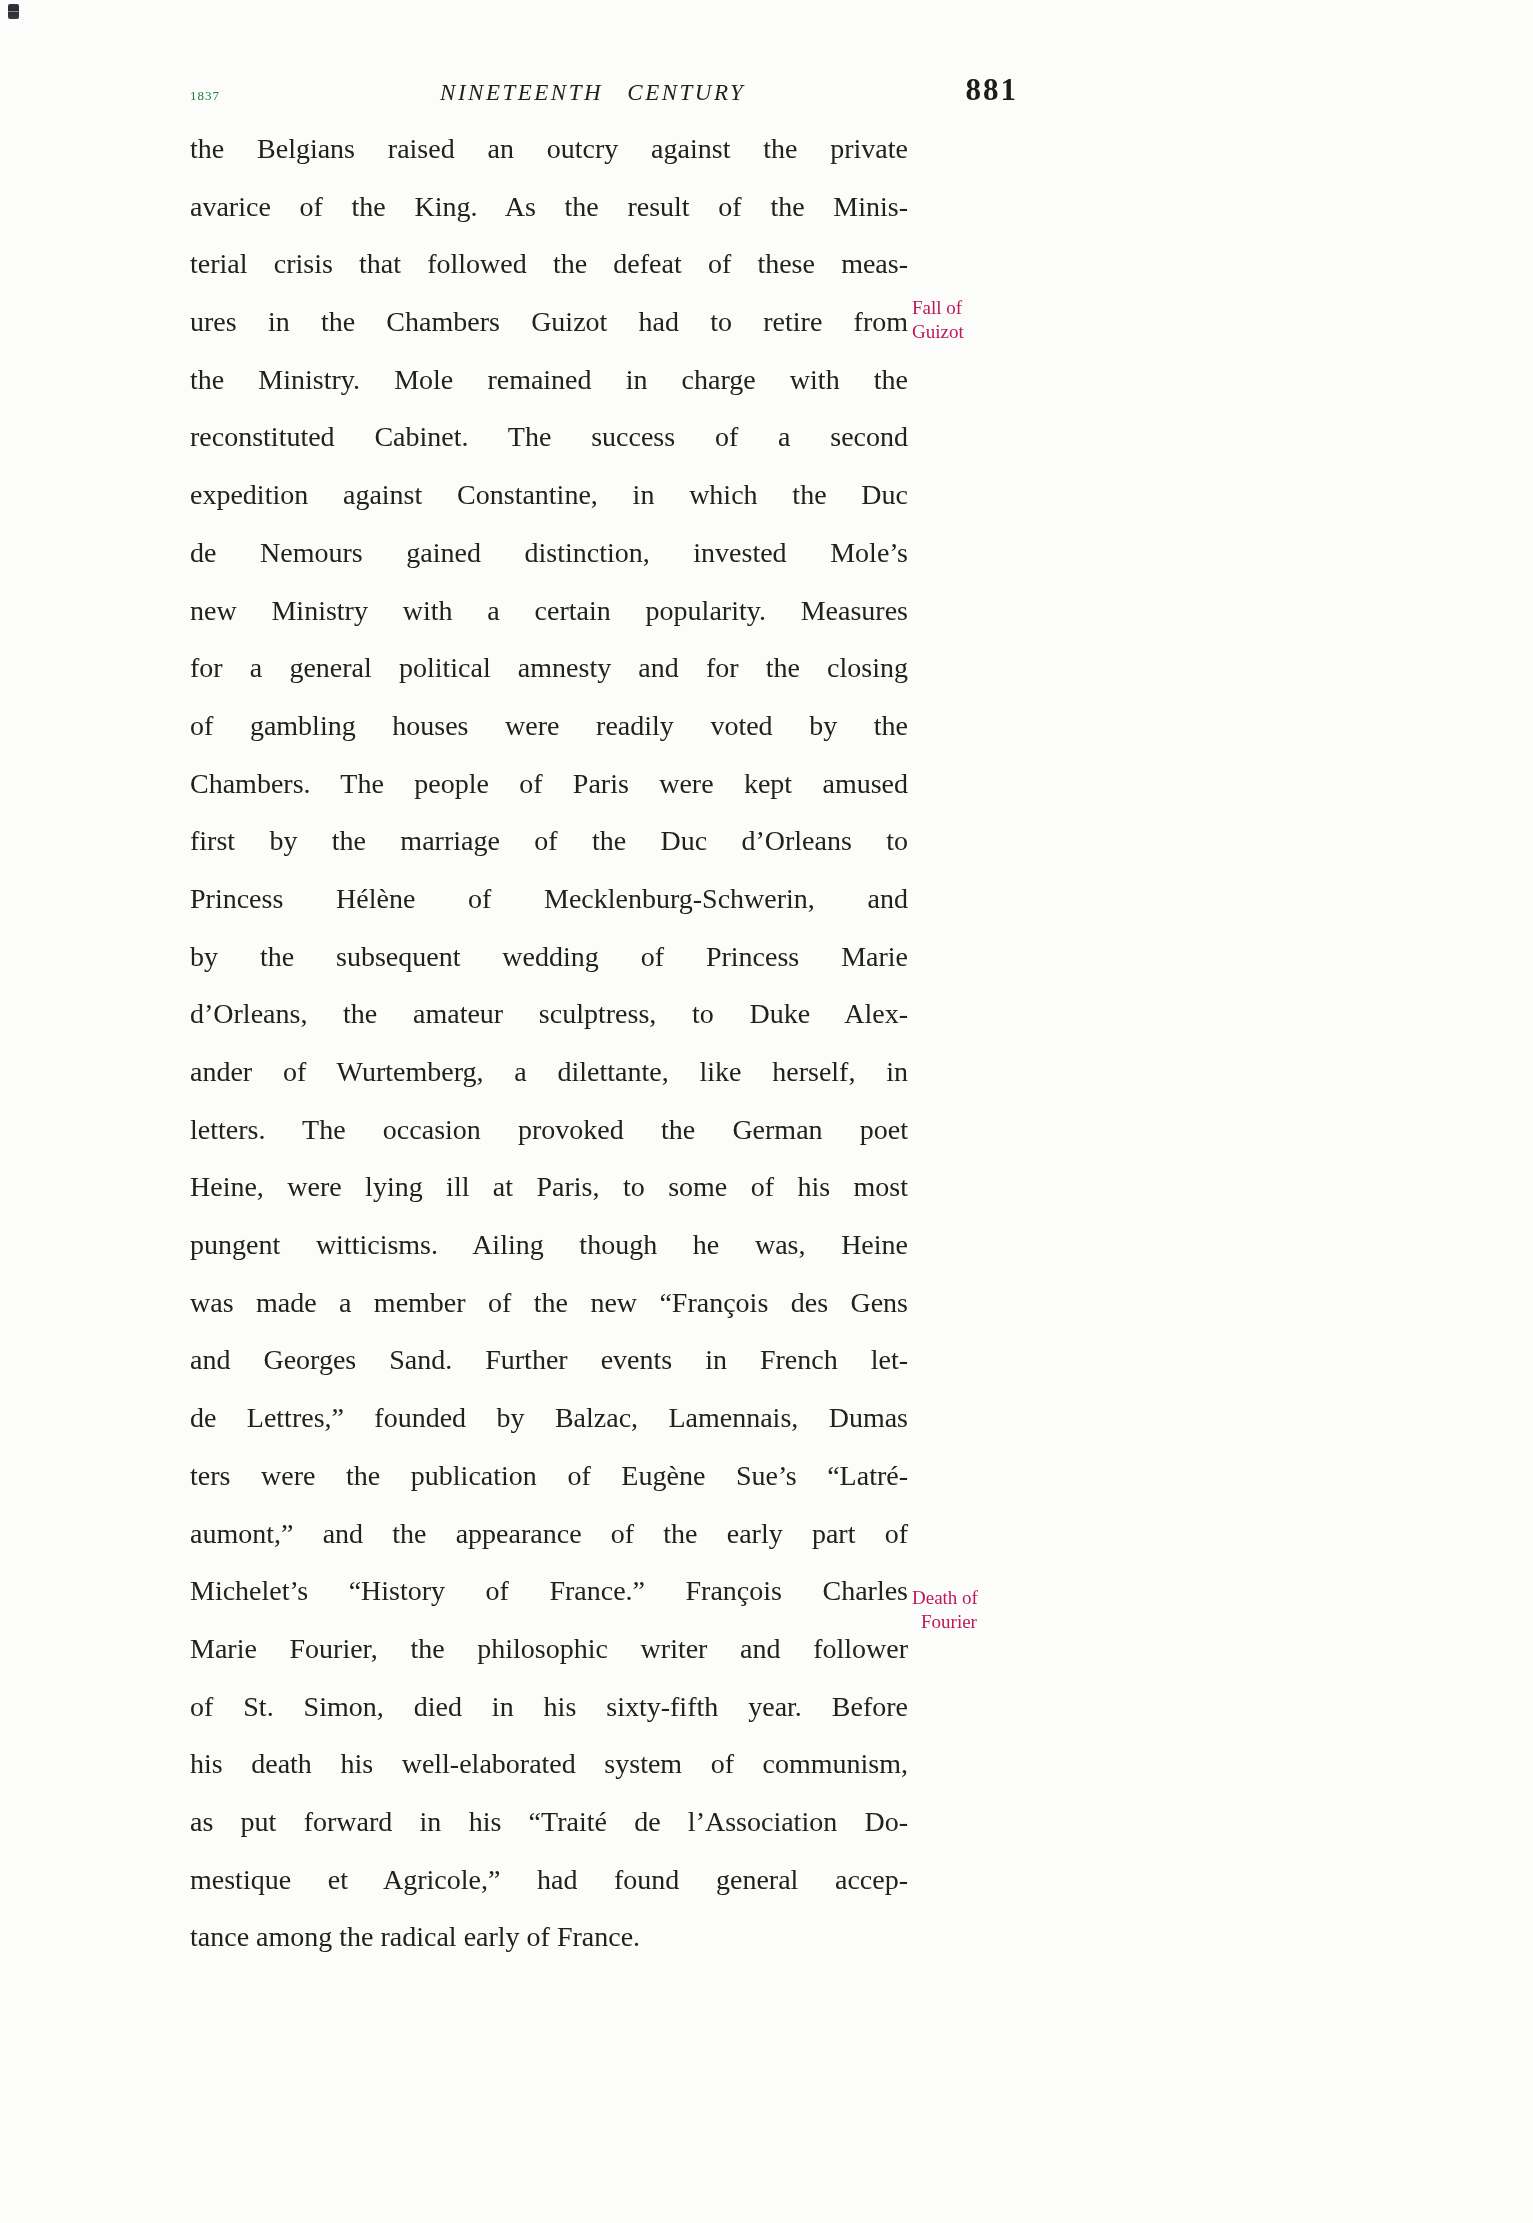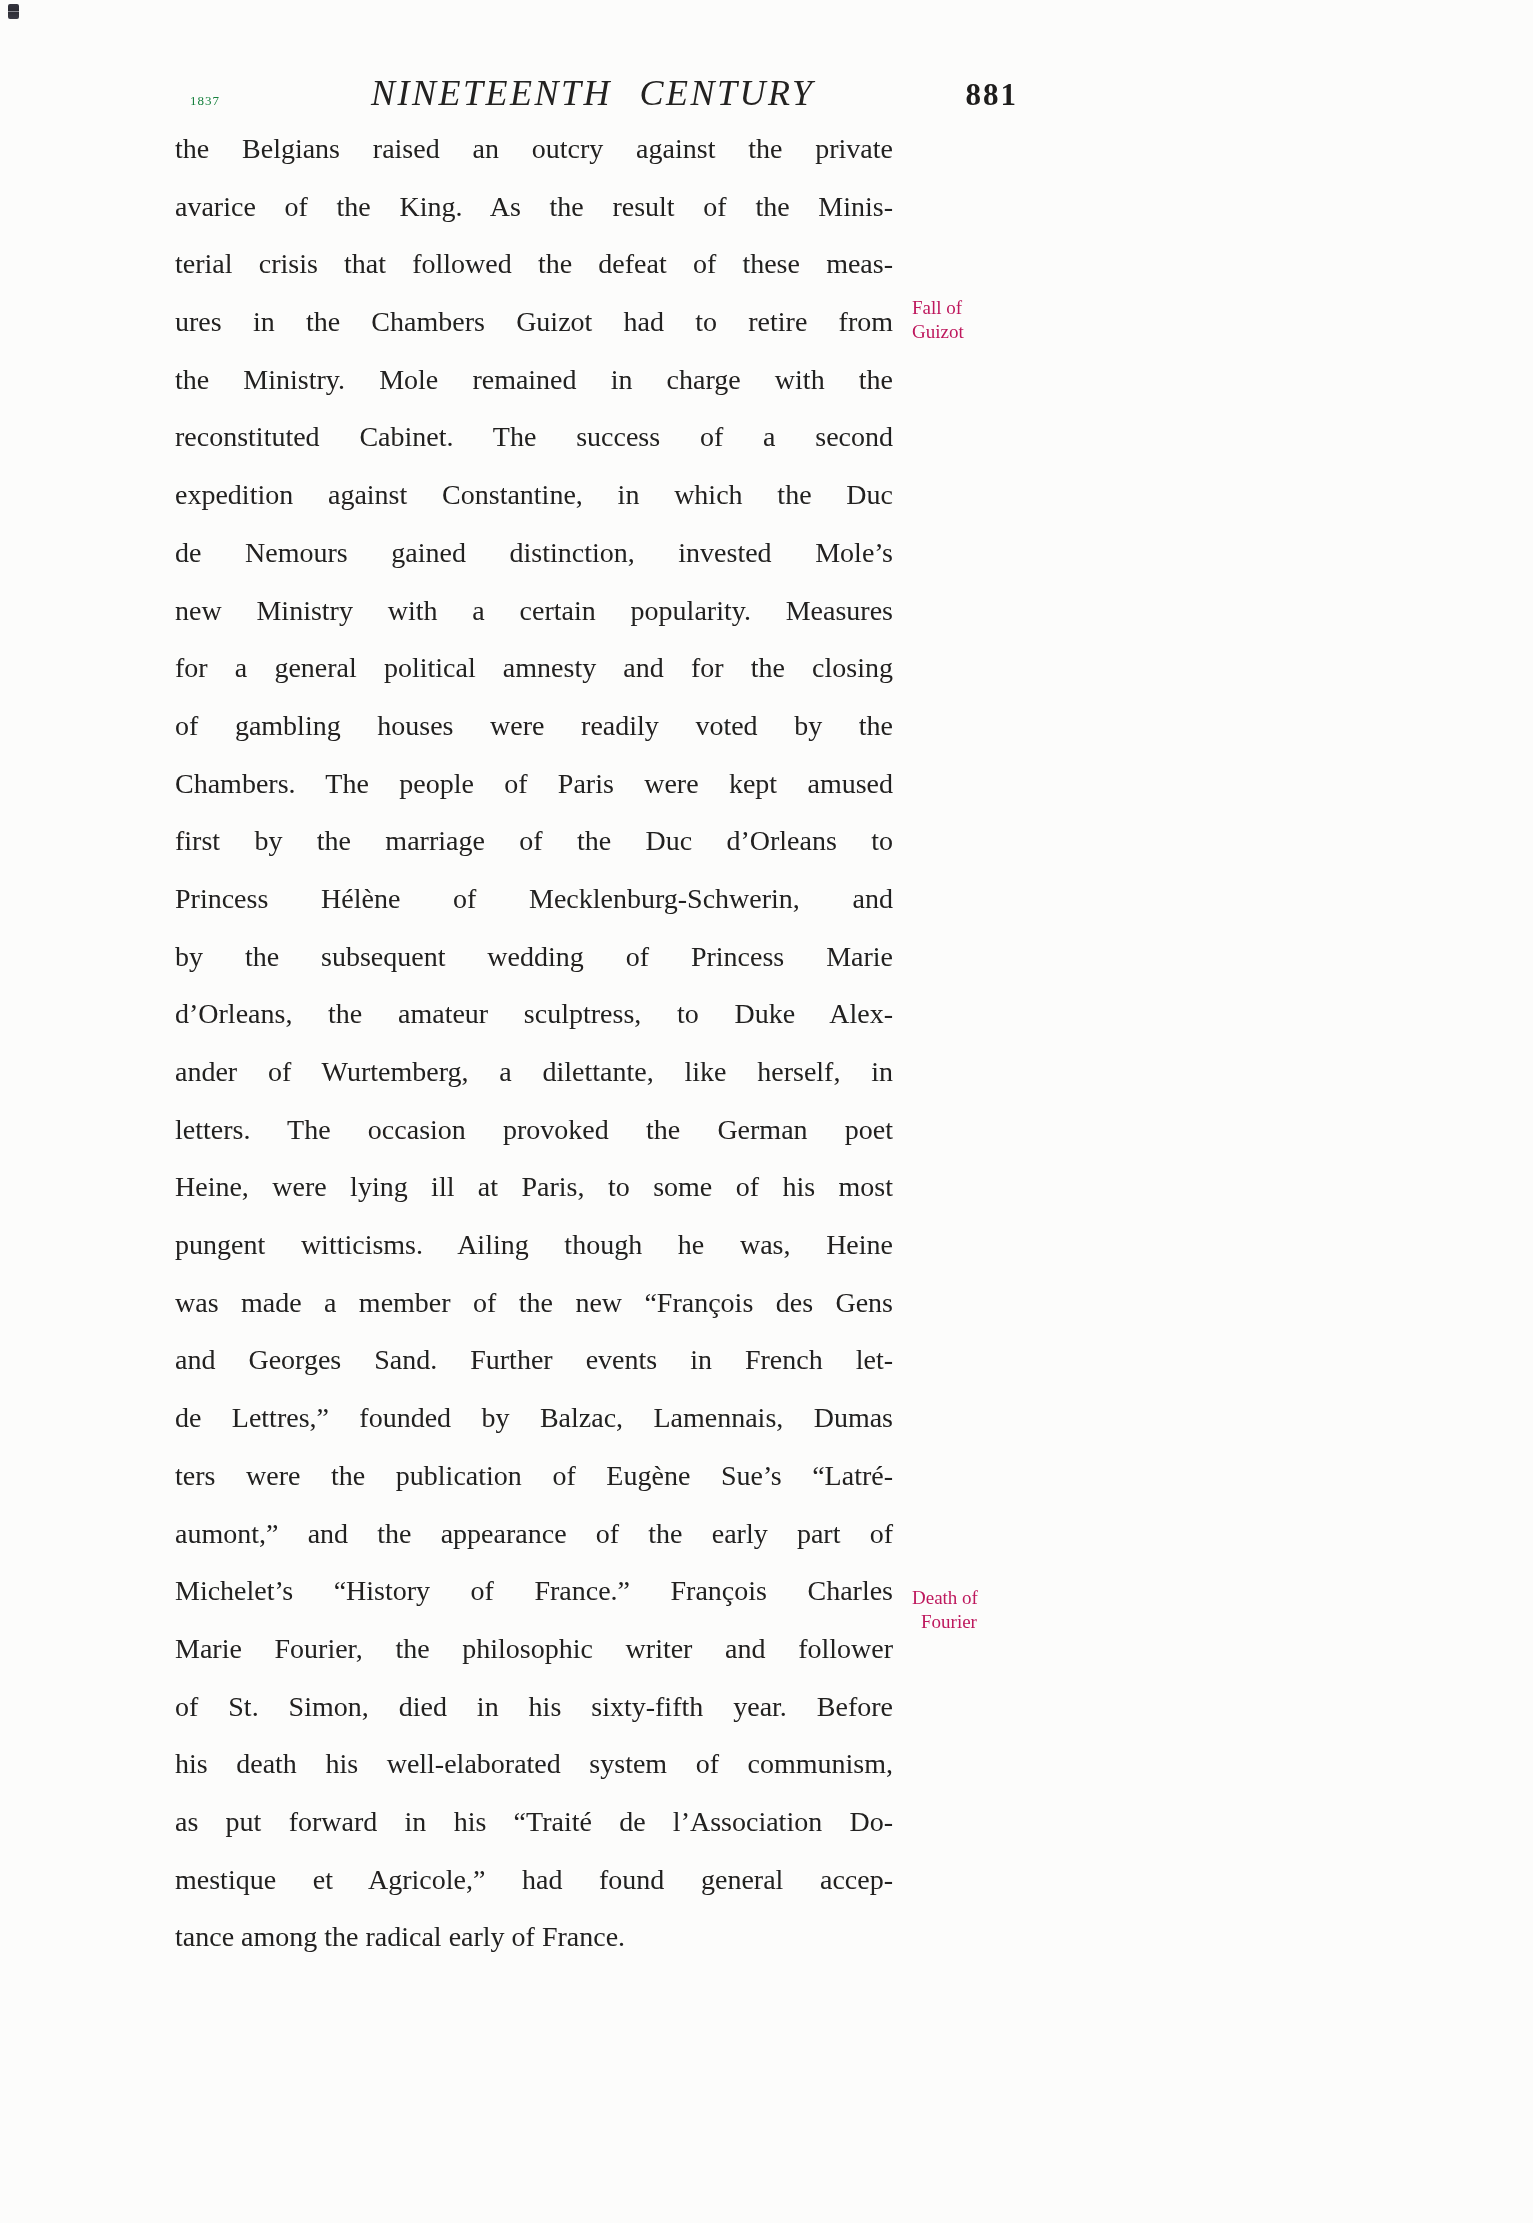--- a/index.html
+++ b/index.html
@@ -39,34 +39,34 @@
   }
   .header .year {
     font-size: 13px;
     letter-spacing: 1px;
     color: #15803d;
   }
   .header .title {
     flex: 1;
     text-align: center;
     font-style: italic;
-    font-size: 36px;
+    font-size: 23px;
     letter-spacing: 2.5px;
     word-spacing: 16px;
     color: #232221;
   }
   .header .pagenum {
     font-size: 31px;
     font-weight: bold;
     letter-spacing: 2px;
     color: #1d1c1b;
   }
   .text-block {
     position: absolute;
-    left: 175px;
+    left: 190px;
     top: 120px;
     width: 718px;
     font-size: 28px;
     line-height: 57.7px;
   }
   .line {
     text-align: justify;
     text-align-last: justify;
     height: 57.7px;
     overflow: visible;

